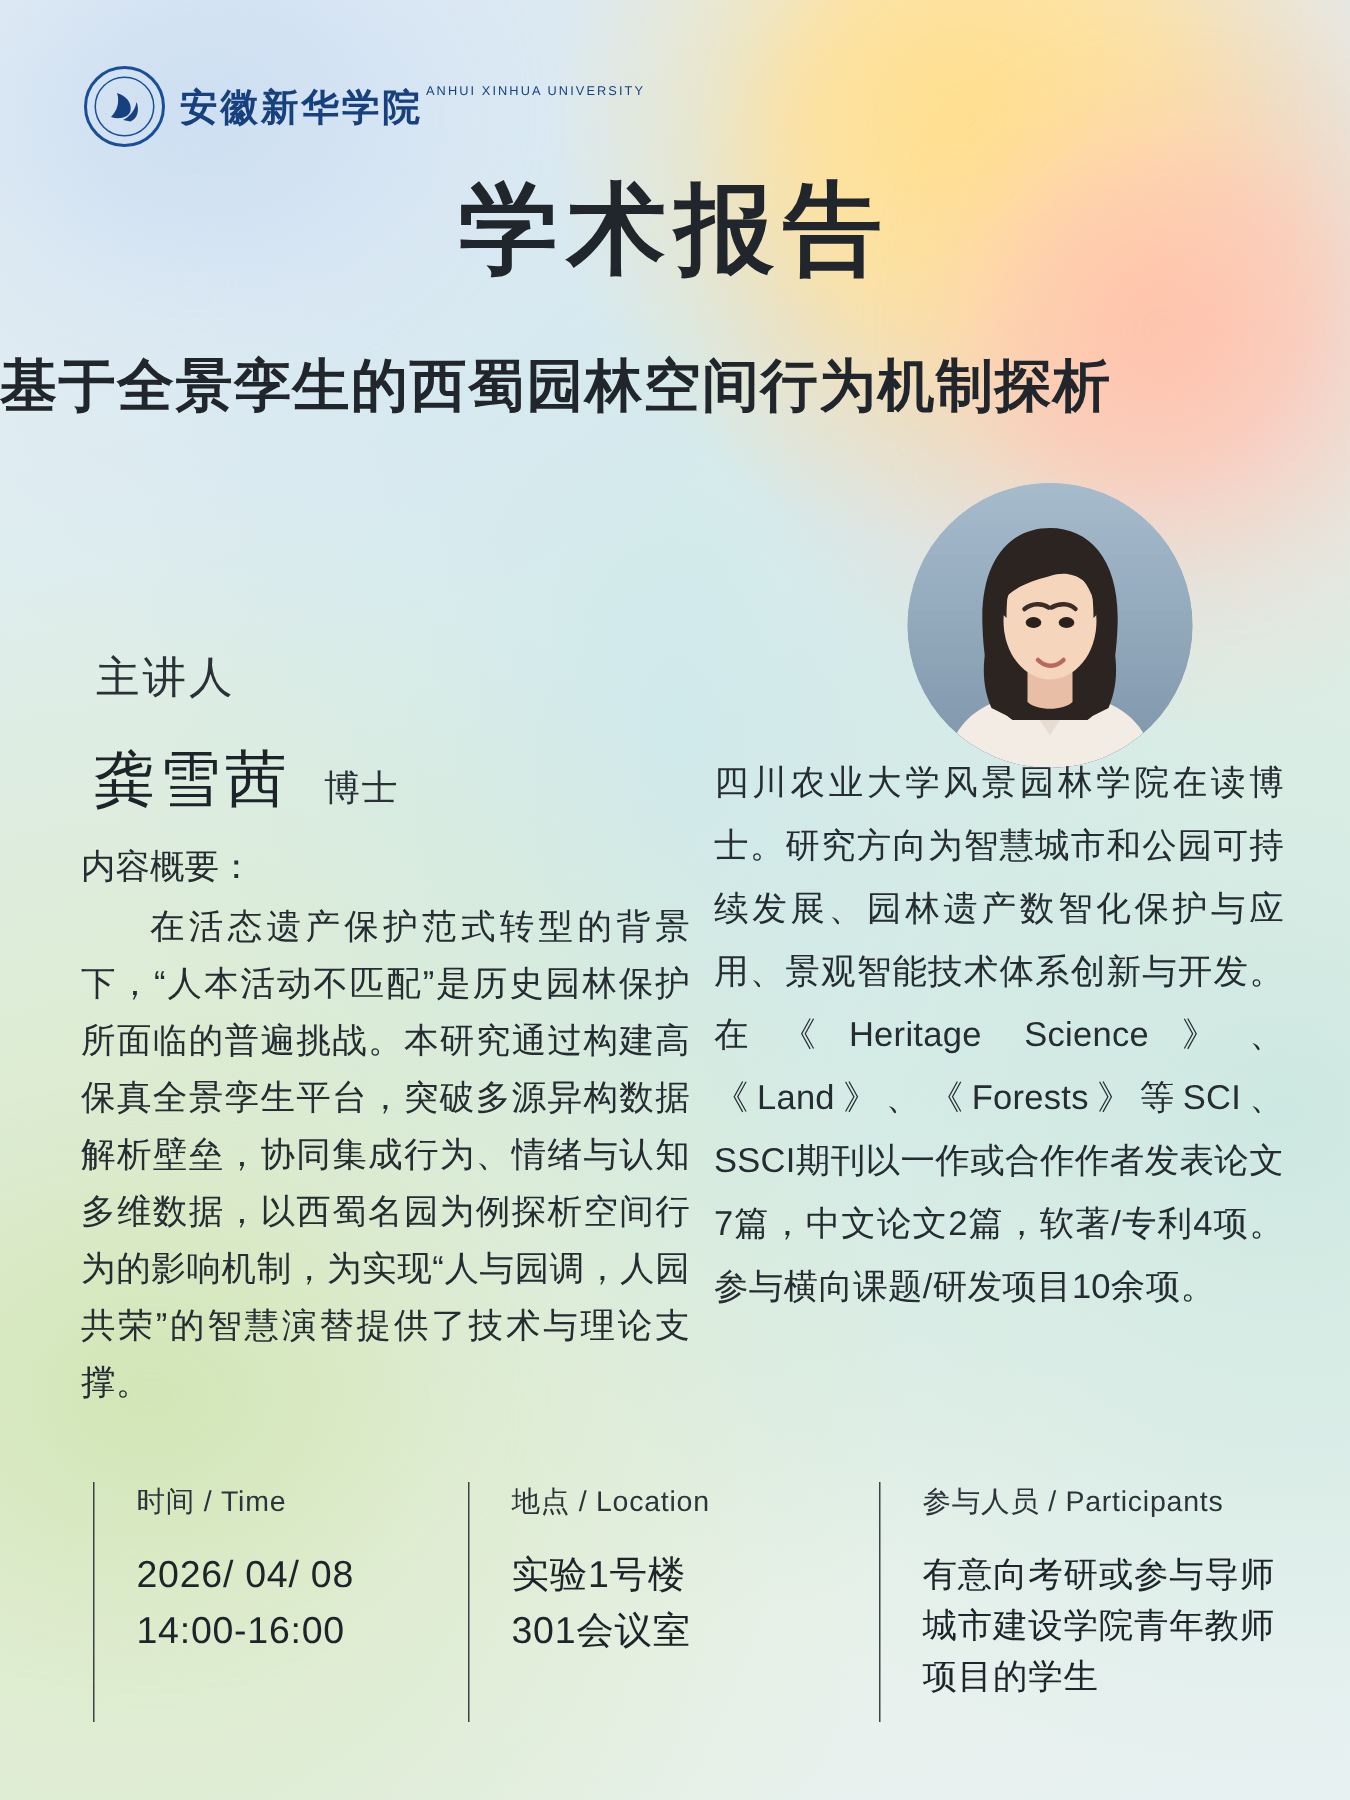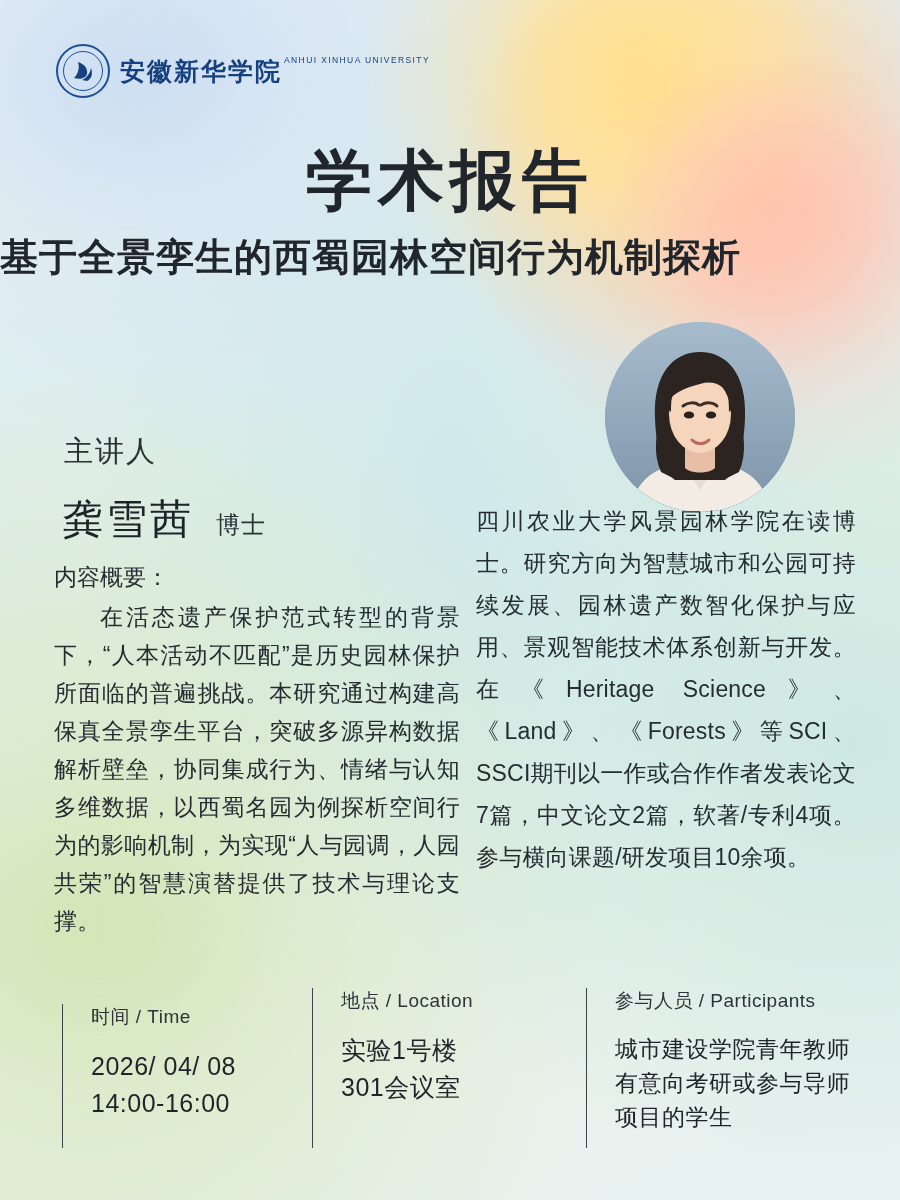--- a/index.html
+++ b/index.html
@@ -85,21 +85,20 @@
   
   .title-main {
     position: absolute;
     left: 0; right: 0; top: 108px;
     text-align: center;
     font-family: "Liberation Sans", sans-serif;
     font-size: 66px;
     font-weight: bold;
     letter-spacing: 6px;
     color: #20262b;
-    margin-top: 28px;
   }
   .title-sub {
     position: absolute;
     left: 0; right: 0; top: 232px;
     text-align: left;
     font-size: 38px;
     font-weight: bold;
     letter-spacing: 1px;
     color: #20262b;
   }
@@ -172,21 +171,21 @@
     position: absolute;
     left: 62px; right: 62px; bottom: 52px;
     height: 160px;
     display: flex;
   }
   .info-col {
     padding-left: 28px;
     border-left: 1.5px solid #3b4349;
     flex: 0 0 auto;
   }
-  .info-col.c1 { width: 250px; margin-top: 16px; }
+  .info-col.c1 { width: 250px; }
   .info-col.c2 { width: 250px; }
   .info-col.c3 { width: 276px; margin-left: 24px; }
   .info-head {
     font-size: 19px;
     color: #2c343a;
     margin-bottom: 18px;
     letter-spacing: 0.5px;
   }
   .info-line {
     font-size: 25px;
@@ -284,19 +283,19 @@
       <div class="info-line">2026/ 04/ 08</div>
       <div class="info-line">14:00-16:00</div>
     </div>
     <div class="info-col c2">
       <div class="info-head">地点 / Location</div>
       <div class="info-line">实验1号楼</div>
       <div class="info-line">301会议室</div>
     </div>
     <div class="info-col c3">
       <div class="info-head">参与人员 / Participants</div>
+      <div class="info-line small">有意向考研或参与导师</div>
       <div class="info-line small">城市建设学院青年教师</div>
-      <div class="info-line small">有意向考研或参与导师</div>
       <div class="info-line small">项目的学生</div>
     </div>
   </div>
 
 </div>
 
 </body></html>

